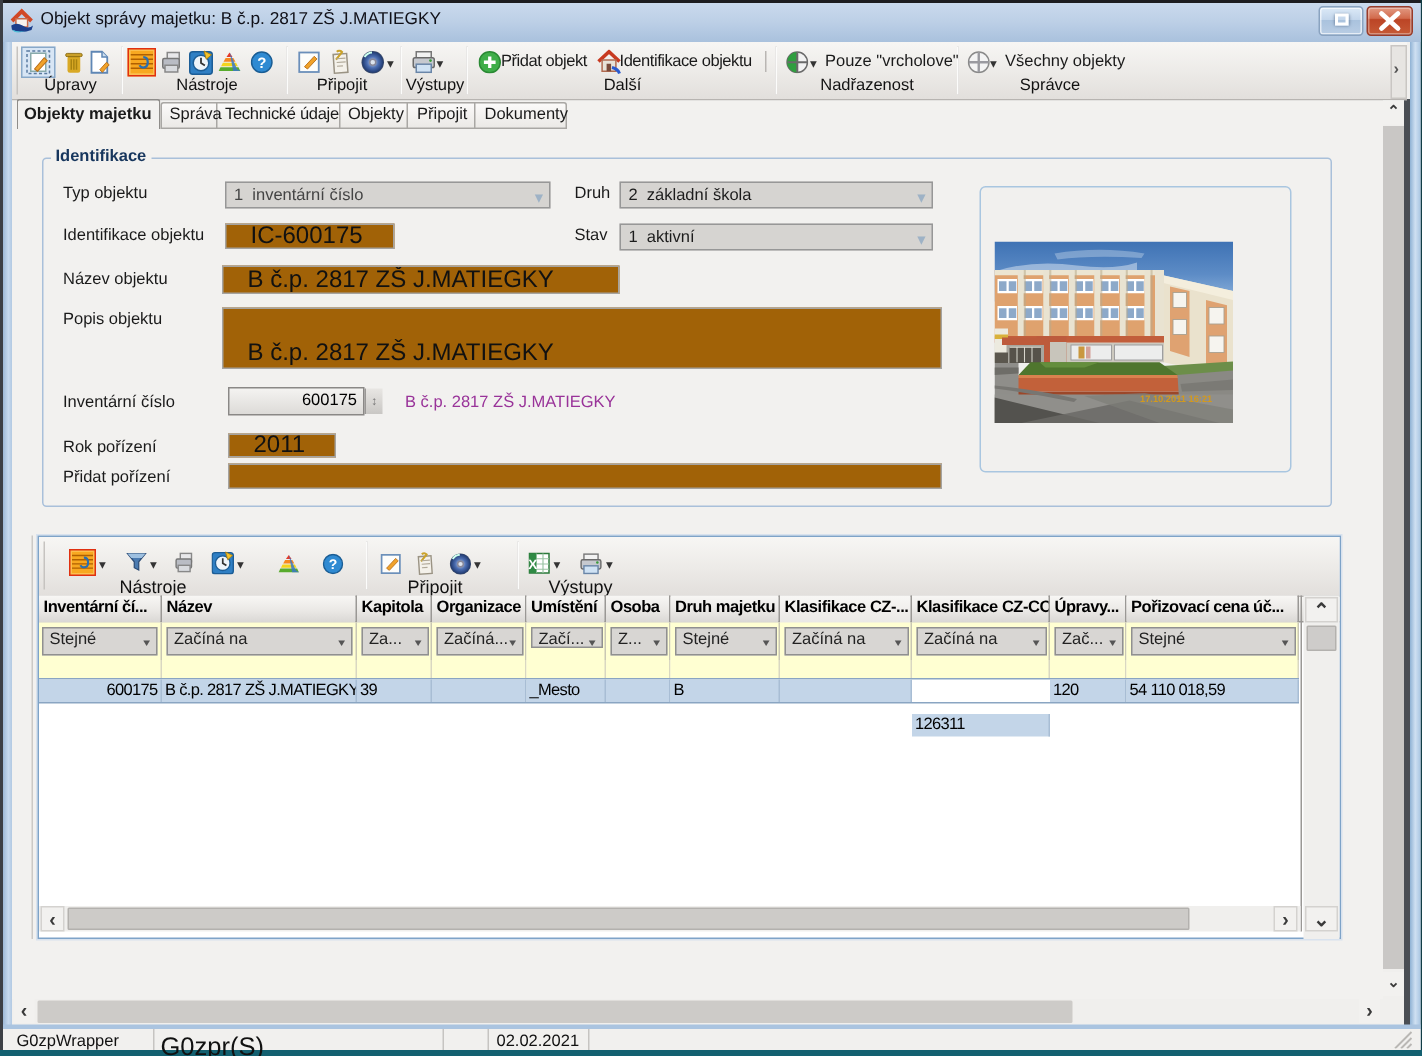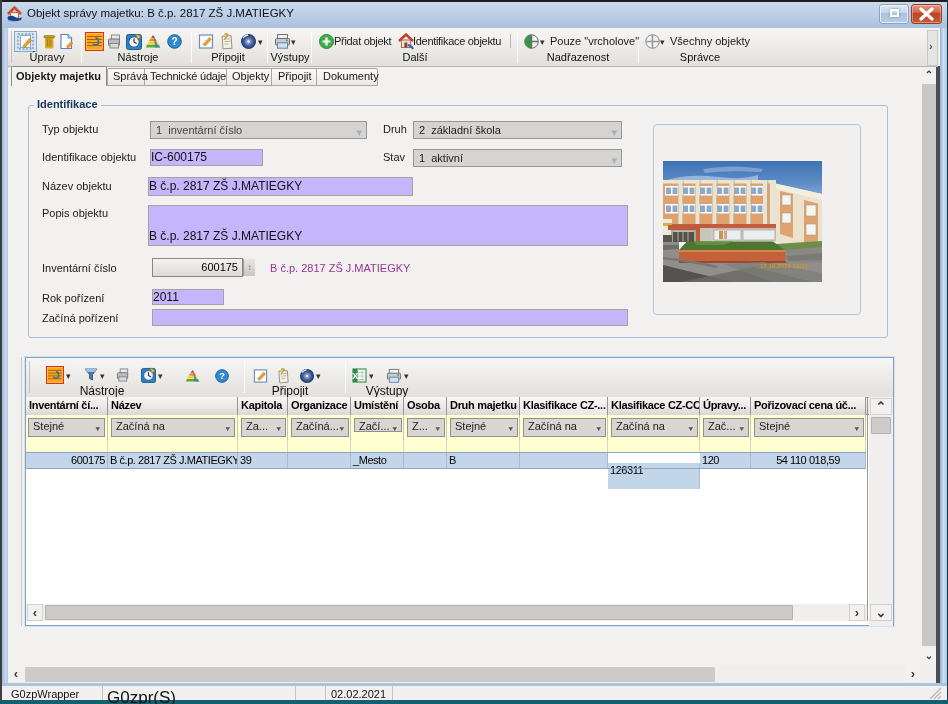--- a/index.html
+++ b/index.html
@@ -2,21 +2,21 @@
 <html><head><meta charset="utf-8"><style>
 *{margin:0;padding:0;box-sizing:border-box}
 html,body{width:948px;height:704px}
 body{position:relative;font-family:"Liberation Sans",sans-serif;background:#f1f0ee;overflow:hidden;font-size:12px;color:#000}
 .a{position:absolute}
 .lbl{position:absolute;font-size:11px;color:#1a1a1a;white-space:nowrap}
 .tb-lbl{position:absolute;font-size:11px;color:#111;white-space:nowrap;text-align:center}
 .vsep{position:absolute;width:1px;background:#b9b6b3;border-right:1px solid #fcfcfb}
 .combo{position:absolute;background:#d6d4d1;border:1px solid #979797;color:#1c1c1c;font-size:11px;line-height:16px;padding-left:5px;white-space:nowrap;overflow:hidden}
 .combo .chev{position:absolute;right:4px;top:2px;color:#9eb2c6;font-size:11px}
-.tbox{position:absolute;background:#c4b5fd;border:1px solid #a5a3a0;color:#111;font-size:12px;padding-left:0;white-space:nowrap;overflow:hidden}
+.tbox{position:absolute;background:#a16207;border:1px solid #a5a3a0;color:#111;font-size:16px;padding-left:16px;white-space:nowrap;overflow:hidden}
 .hcell{position:absolute;border-right:1px solid #9a9895;background:linear-gradient(#f8f7f5,#e9e7e4 60%,#d9d7d4);font-weight:bold;font-size:11px;letter-spacing:-0.3px;line-height:17px;padding-left:3px;white-space:nowrap;overflow:hidden;color:#000}
 .fcell{position:absolute;background:#ffffd2;border-right:1px solid #c9c7b4}
 .fcombo{position:absolute;background:#d8d6d3;border:1px solid #909090;font-size:11px;line-height:15px;color:#222;padding-left:4px;white-space:nowrap;overflow:hidden}
 .fcombo .chev{position:absolute;right:4px;top:2px;color:#555;font-size:9px;transform:scaleY(.8)}
 .ycell{position:absolute;background:#ffffd2;border-right:1px solid #d9d7c2}
 .dcell{position:absolute;background:#c3d5e8;border-right:1px solid #a8bdd4;font-size:11px;letter-spacing:-0.45px;line-height:15px;white-space:nowrap;overflow:hidden;padding:0 2px}
 .sb-btn{position:absolute;background:#f2f1ef;border:1px solid #d4d2cf;color:#4a4a4a;text-align:center}
 .chevf{font-size:13px;font-weight:bold;line-height:15px;color:#3a3a3a}
 </style></head><body>
 
@@ -219,21 +219,21 @@
 <div class="tbox" style="left:148px;top:205px;width:480px;height:41px;line-height:60px">B č.p. 2817 ZŠ J.MATIEGKY</div>
 
 <div class="lbl" style="left:42px;top:262px">Inventární číslo</div>
 <div class="a" style="left:152px;top:258px;width:91px;height:19px;background:linear-gradient(#f4f3f1,#dddbd8);border:1px solid #8a8886;font-size:11px;line-height:17px;text-align:right;padding-right:4px">600175</div>
 <div class="a" style="left:243px;top:259px;width:12px;height:17px;background:linear-gradient(#e8e6e3,#c9c7c4);border-left:1px solid #9a9896;color:#777;font-size:8px;text-align:center;line-height:17px">↕</div>
 <div class="a" style="left:270px;top:262px;font-size:11px;color:#993399">B č.p. 2817 ZŠ J.MATIEGKY</div>
 
 <div class="lbl" style="left:42px;top:292px">Rok pořízení</div>
 <div class="tbox" style="left:152px;top:289px;width:72px;height:16px;line-height:14px">2011</div>
 
-<div class="lbl" style="left:42px;top:312px">Začíná pořízení</div>
+<div class="lbl" style="left:42px;top:312px">Přidat pořízení</div>
 <div class="tbox" style="left:152px;top:309px;width:476px;height:17px"></div>
 
 <div class="a" style="left:653px;top:124px;width:208px;height:191px;border:1px solid #a9c6e0;border-radius:4px;background:#f1f0ee"></div>
 <svg class="a" style="left:663px;top:161px" width="159" height="121" viewBox="0 0 159 121">
   <defs>
     <linearGradient id="sky" x1="0" y1="0" x2="0" y2="1">
       <stop offset="0" stop-color="#3e72b4"></stop>
         <stop offset=".55" stop-color="#5d8cc6"></stop>
         <stop offset="1" stop-color="#8fb4dc"></stop>
     </linearGradient>
@@ -480,23 +480,23 @@
 
 <div class="a" style="left:26px;top:452px;width:840px;height:1px;background:#8aa5c2"></div>
 <div class="dcell" style="left:26px;top:453px;width:82px;height:15px;text-align:right">600175</div>
 <div class="dcell" style="left:108px;top:453px;width:130px;height:15px">B č.p. 2817 ZŠ J.MATIEGKY</div>
 <div class="dcell" style="left:238px;top:453px;width:50px;height:15px">39</div>
 <div class="dcell" style="left:288px;top:453px;width:63px;height:15px"></div>
 <div class="dcell" style="left:351px;top:453px;width:53px;height:15px">_Mesto</div>
 <div class="dcell" style="left:404px;top:453px;width:43px;height:15px"></div>
 <div class="dcell" style="left:447px;top:453px;width:73px;height:15px">B</div>
 <div class="dcell" style="left:520px;top:453px;width:88px;height:15px"></div>
-<div class="dcell" style="left:608px;top:463px;width:92px;height:26px">126311</div>
+<div class="dcell" style="left:608px;top:476px;width:92px;height:15px">126311</div>
 <div class="dcell" style="left:700px;top:453px;width:51px;height:15px">120</div>
-<div class="dcell" style="left:751px;top:453px;width:115px;height:15px;text-align:center">54 110 018,59</div>
+<div class="dcell" style="left:751px;top:453px;width:115px;height:15px;text-align:left">54 110 018,59</div>
 <div class="a" style="left:26px;top:468px;width:840px;height:1px;background:#8aa5c2"></div>
 
 <div class="a" style="left:867px;top:397px;width:1px;height:224px;background:#9a9895"></div>
 <div class="a" style="left:869px;top:397px;width:24px;height:229px;background:#f0efed"></div>
 <div class="sb-btn chevf" style="left:870px;top:398px;width:22px;height:17px">⌃</div>
 <div class="a" style="left:871px;top:417px;width:20px;height:17px;background:#cecccA;border:1px solid #b3b1ae;border-radius:1px"></div>
 <div class="sb-btn chevf" style="left:870px;top:604px;width:22px;height:17px">⌄</div>
 
 <div class="a" style="left:26px;top:604px;width:841px;height:17px;background:#f0efed"></div>
 <div class="sb-btn chevf" style="left:27px;top:604px;width:16px;height:17px">‹</div>

